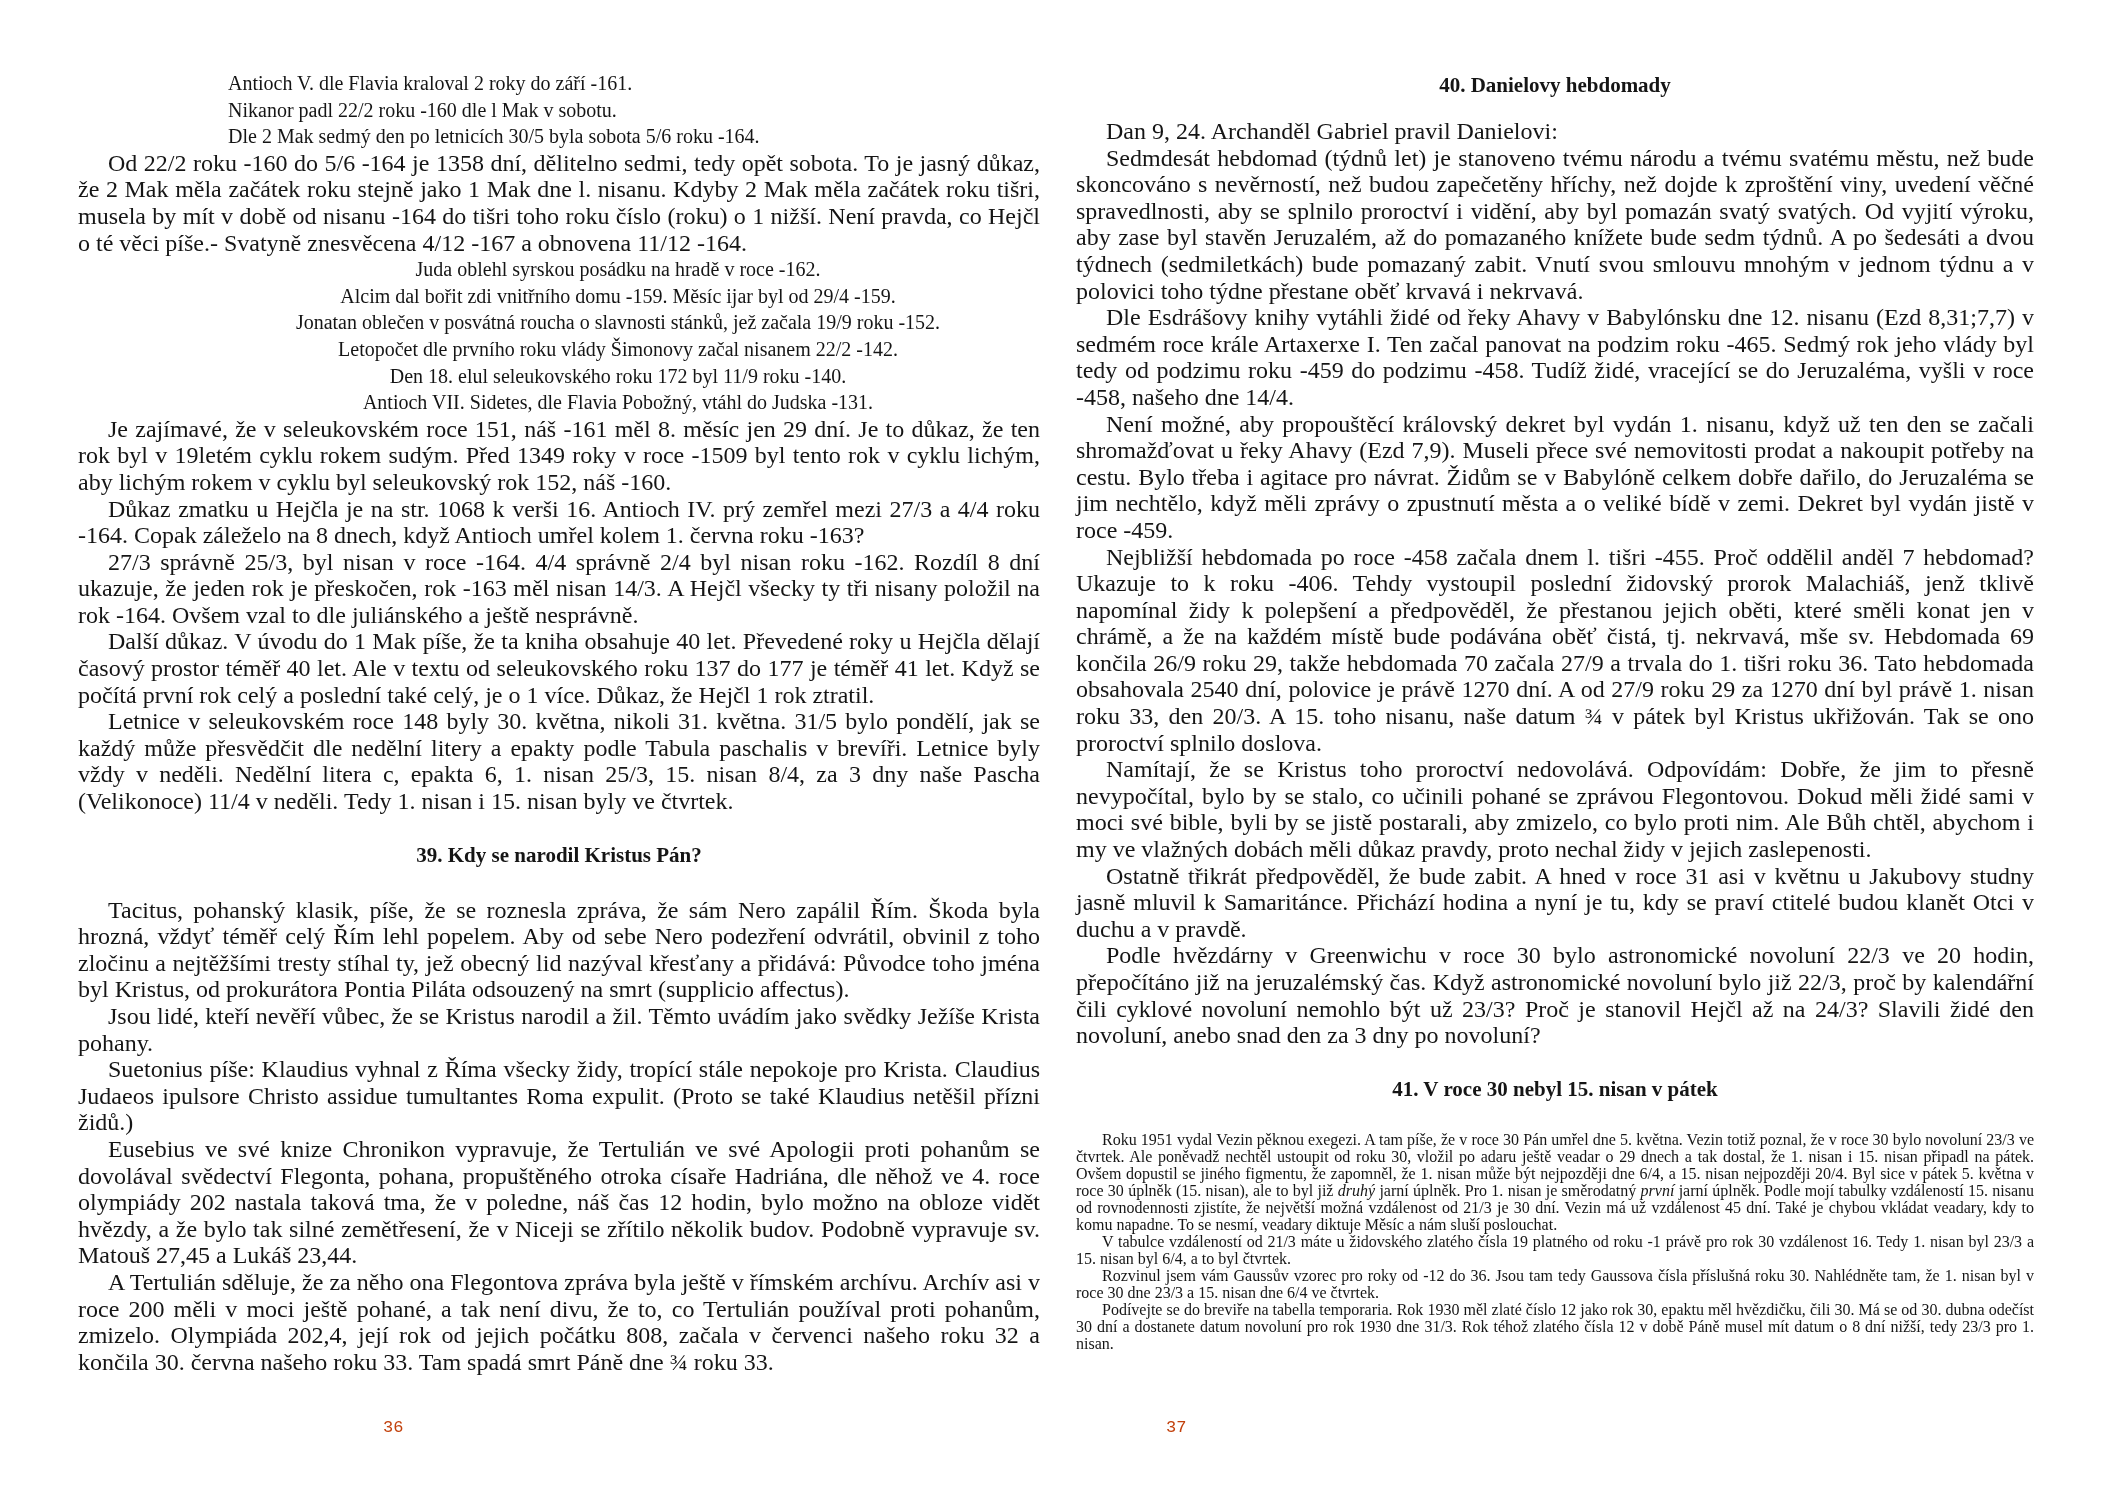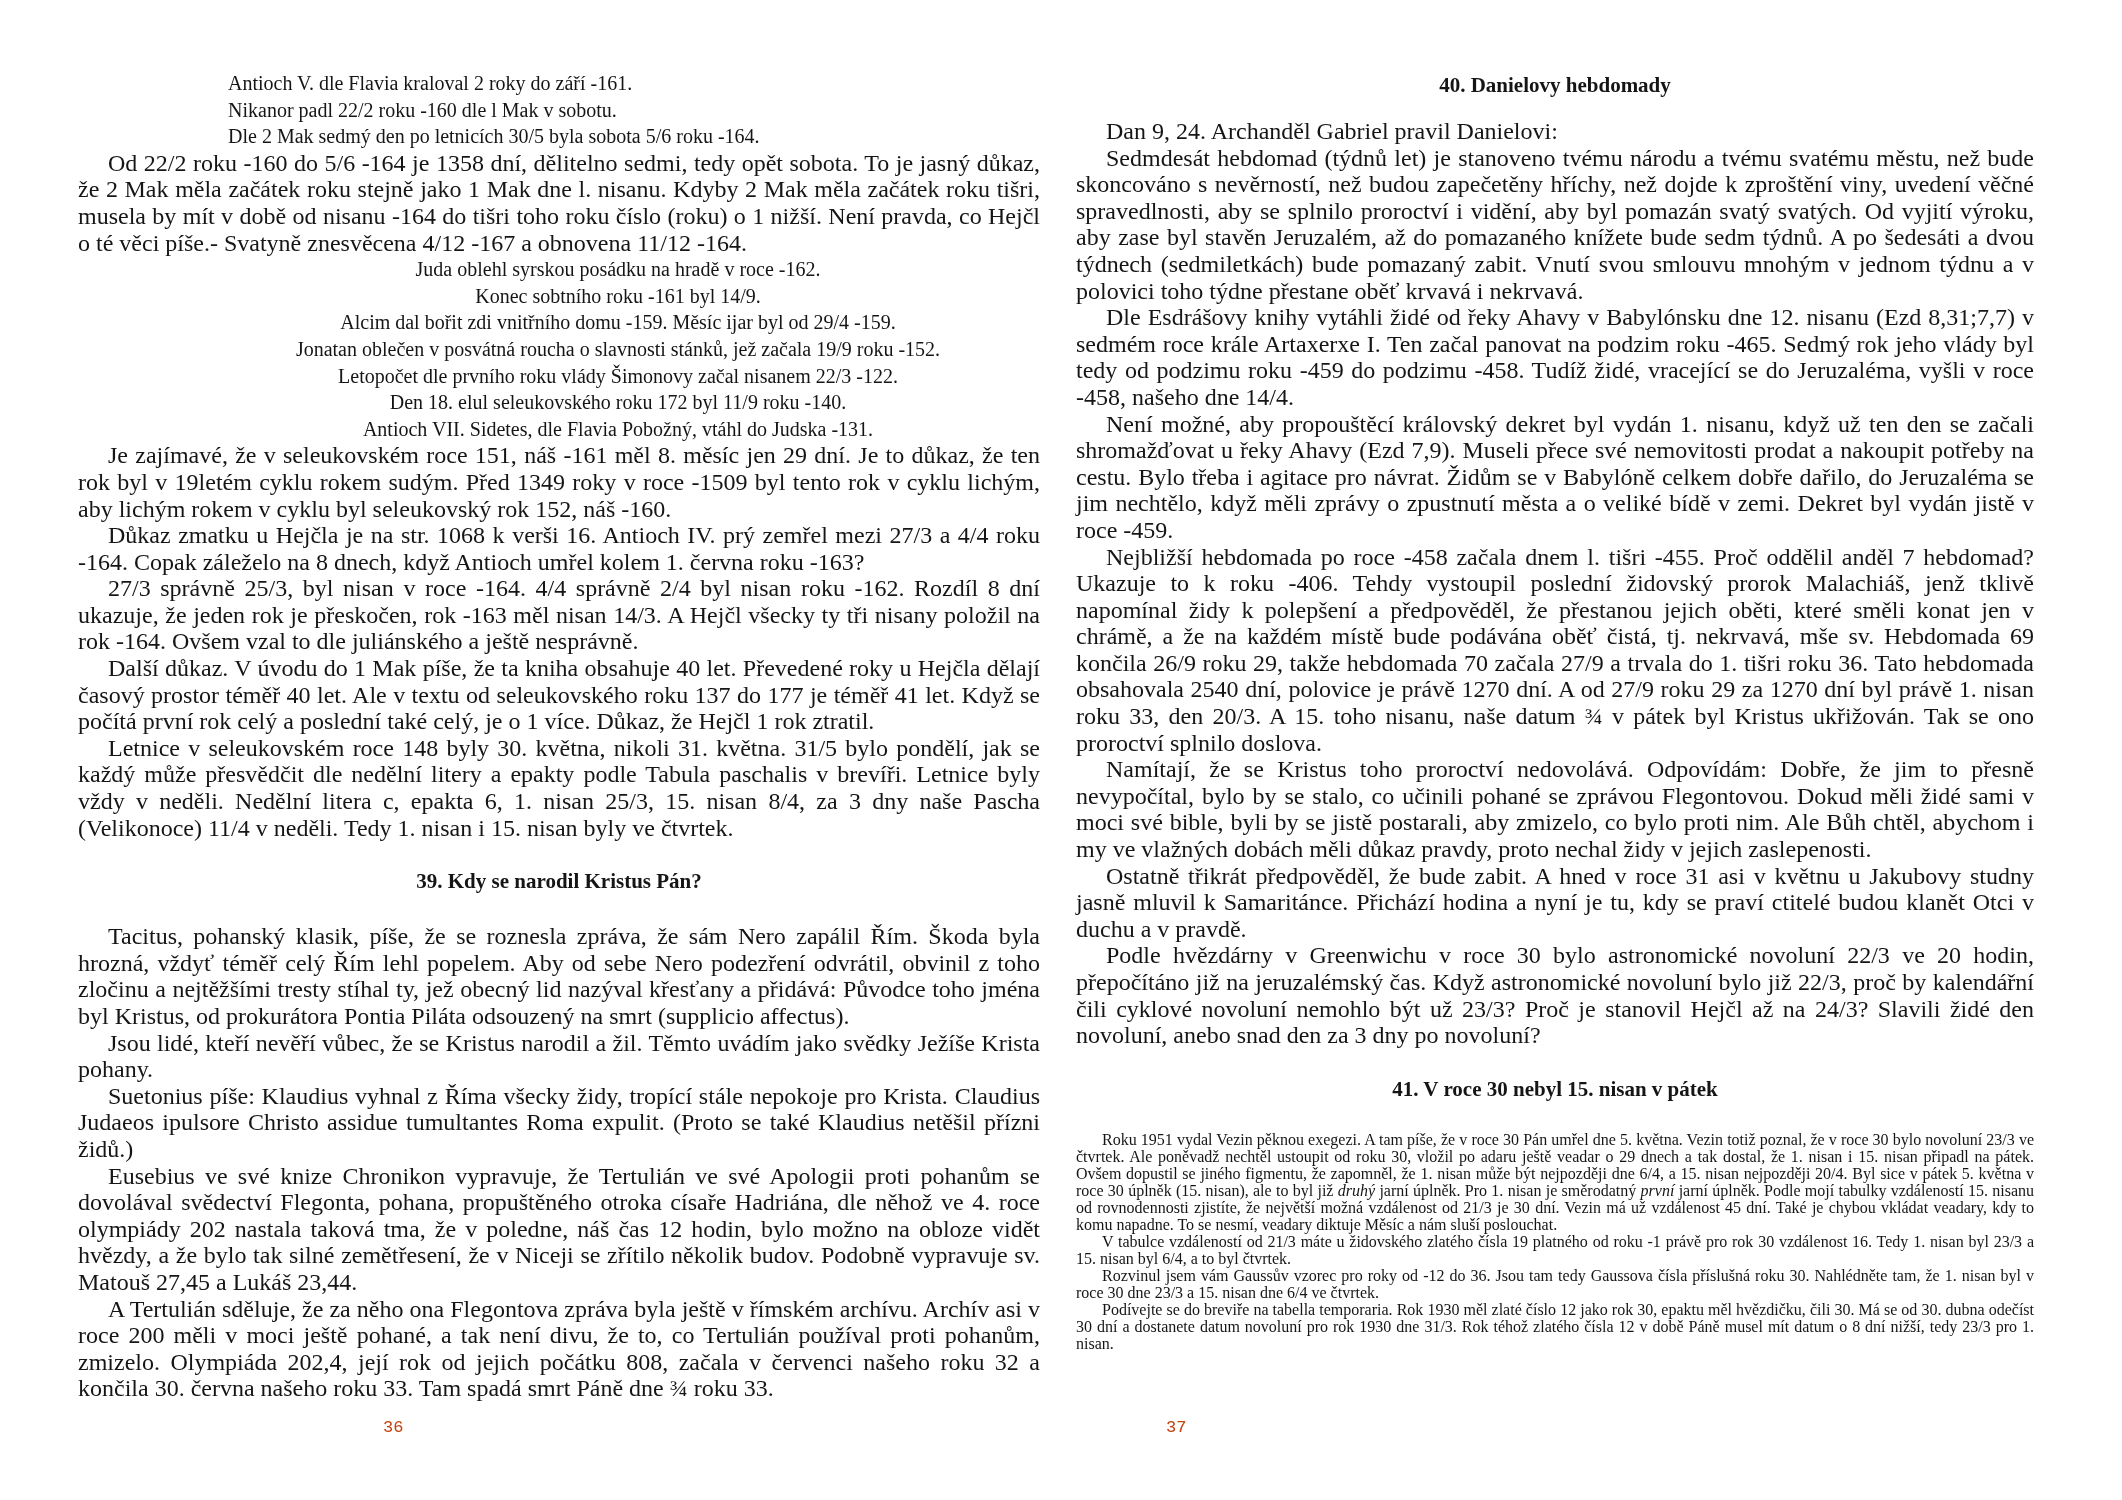--- a/index.html
+++ b/index.html
@@ -60,24 +60,23 @@
 <div class="spread">
   <div id="left-content" class="page-content">
       <div class="line-group lg-a">
         <div class="chron-line">Antioch V. dle Flavia kraloval 2 roky do září -161.</div>
         <div class="chron-line">Nikanor padl 22/2 roku -160 dle l Mak v sobotu.</div>
         <div class="chron-line">Dle 2 Mak sedmý den po letnicích 30/5 byla sobota 5/6 roku -164.</div>
       </div>
       <p class="para">Od 22/2 roku -160 do 5/6 -164 je 1358 dní, dělitelno sedmi, tedy opět sobota. To je jasný důkaz, že 2 Mak měla začátek roku stejně jako 1 Mak dne l. nisanu. Kdyby 2 Mak měla začátek roku tišri, musela by mít v době od nisanu -164 do tišri toho roku číslo (roku) o 1 nižší. Není pravda, co Hejčl o té věci píše.- Svatyně znesvěcena 4/12 -167 a obnovena 11/12 -164.</p>
       <div class="line-group lg-b">
         <div class="chron-line">Juda oblehl syrskou posádku na hradě v roce -162.</div>
-        <div class="chron-line">Konec sobtního roku -161 byl 14/9.</div>
         <div class="chron-line">Alcim dal bořit zdi vnitřního domu -159. Měsíc ijar byl od 29/4 -159.</div>
         <div class="chron-line">Jonatan oblečen v posvátná roucha o slavnosti stánků, jež začala 19/9 roku -152.</div>
-        <div class="chron-line">Letopočet dle prvního roku vlády Šimonovy začal nisanem 22/3 -122.</div>
+        <div class="chron-line">Letopočet dle prvního roku vlády Šimonovy začal nisanem 22/2 -142.</div>
         <div class="chron-line">Den 18. elul seleukovského roku 172 byl 11/9 roku -140.</div>
         <div class="chron-line">Antioch VII. Sidetes, dle Flavia Pobožný, vtáhl do Judska -131.</div>
       </div>
       <p class="para">Je zajímavé, že v seleukovském roce 151, náš -161 měl 8. měsíc jen 29 dní. Je to důkaz, že ten rok byl v 19letém cyklu rokem sudým. Před 1349 roky v roce -1509 byl tento rok v cyklu lichým, aby lichým rokem v cyklu byl seleukovský rok 152, náš -160.</p>
       <p class="para">Důkaz zmatku u Hejčla je na str. 1068 k verši 16. Antioch IV. prý zemřel mezi 27/3 a 4/4 roku -164. Copak záleželo na 8 dnech, když Antioch umřel kolem 1. června roku -163?</p>
       <p class="para">27/3 správně 25/3, byl nisan v roce -164. 4/4 správně 2/4 byl nisan roku -162. Rozdíl 8 dní ukazuje, že jeden rok je přeskočen, rok -163 měl nisan 14/3. A Hejčl všecky ty tři nisany položil na rok -164. Ovšem vzal to dle juliánského a ještě nesprávně.</p>
       <p class="para">Další důkaz. V úvodu do 1 Mak píše, že ta kniha obsahuje 40 let. Převedené roky u Hejčla dělají časový prostor téměř 40 let. Ale v textu od seleukovského roku 137 do 177 je téměř 41 let. Když se počítá první rok celý a poslední také celý, je o 1 více. Důkaz, že Hejčl 1 rok ztratil.</p>
       <p class="para">Letnice v seleukovském roce 148 byly 30. května, nikoli 31. května. 31/5 bylo pondělí, jak se každý může přesvědčit dle nedělní litery a epakty podle Tabula paschalis v brevíři. Letnice byly vždy v neděli. Nedělní litera c, epakta 6, 1. nisan 25/3, 15. nisan 8/4, za 3 dny naše Pascha (Velikonoce) 11/4 v neděli. Tedy 1. nisan i 15. nisan byly ve čtvrtek.</p>
       <div class="sec-heading">39. Kdy se narodil Kristus Pán?</div>
       <p class="para">Tacitus, pohanský klasik, píše, že se roznesla zpráva, že sám Nero zapálil Řím. Škoda byla hrozná, vždyť téměř celý Řím lehl popelem. Aby od sebe Nero podezření odvrátil, obvinil z toho zločinu a nejtěžšími tresty stíhal ty, jež obecný lid nazýval křesťany a přidává: Původce toho jména byl Kristus, od prokurátora Pontia Piláta odsouzený na smrt (supplicio affectus).</p>

